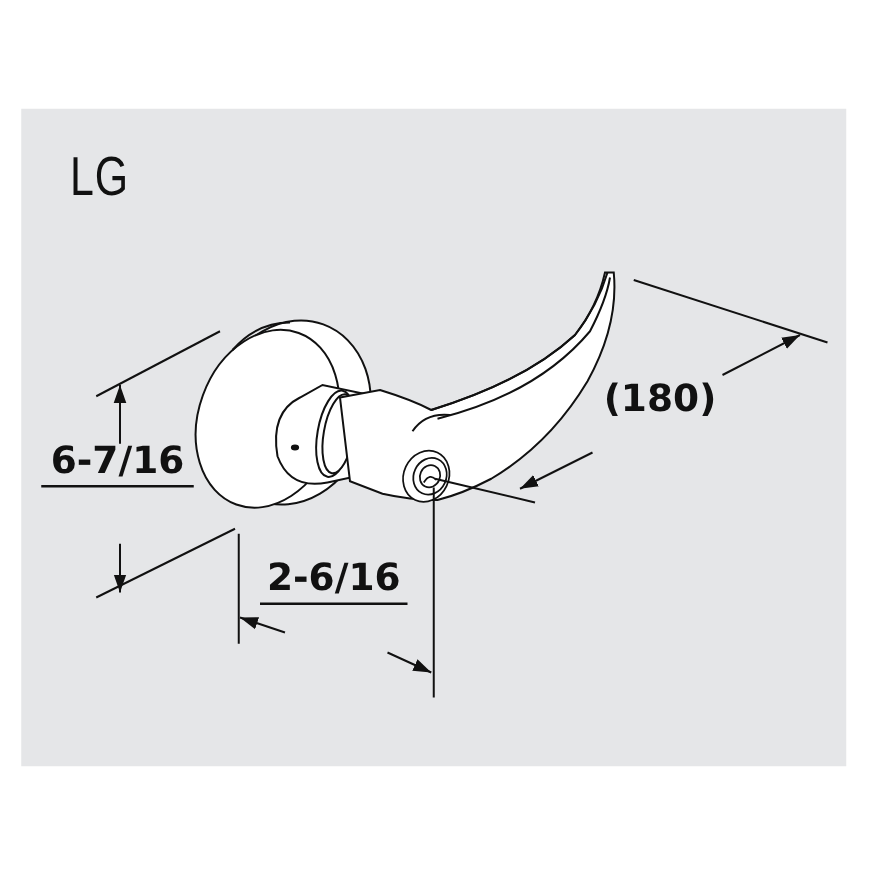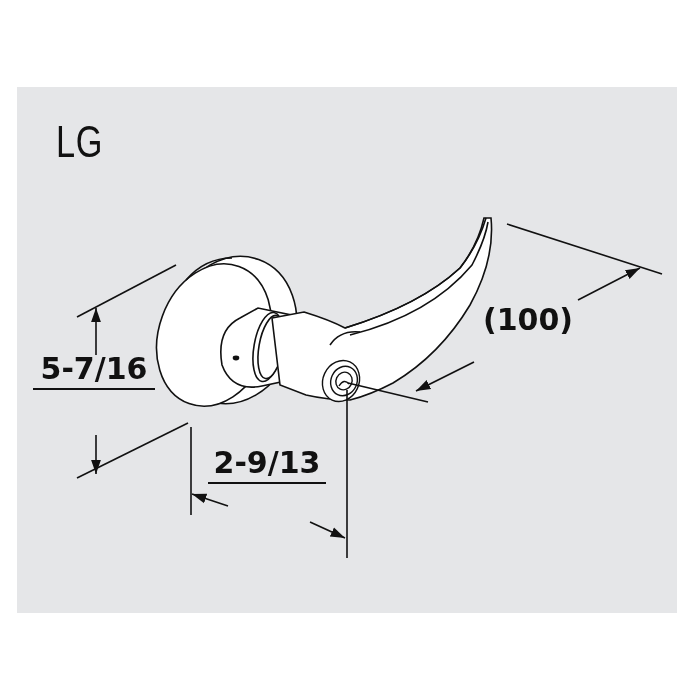--- a/index.html
+++ b/index.html
@@ -71,22 +71,22 @@
 
   <g stroke="#111" stroke-width="1.6" fill="none">
     <line x1="507" y1="224" x2="662" y2="274"></line>
     <line x1="348" y1="383" x2="428" y2="402"></line>
     <line x1="578" y1="300" x2="640" y2="268" marker-end="url(#arr)"></line>
     <line x1="474" y1="362" x2="416" y2="391" marker-end="url(#arr)"></line>
   </g>
 </svg>
 
 <div id="d-height" class="dim">
-  <div class="top">5-7/16</div>
+  <div class="top">6-7/16</div>
 </div>
 
 <div id="d-depth" class="dim">
-  <div class="top">2-9/13</div>
+  <div class="top">2-6/16</div>
 </div>
 
 <div id="d-length" class="dim">
-  <div class="bot">(100)</div>
+  <div class="bot">(180)</div>
 </div>
 
 </body></html>

